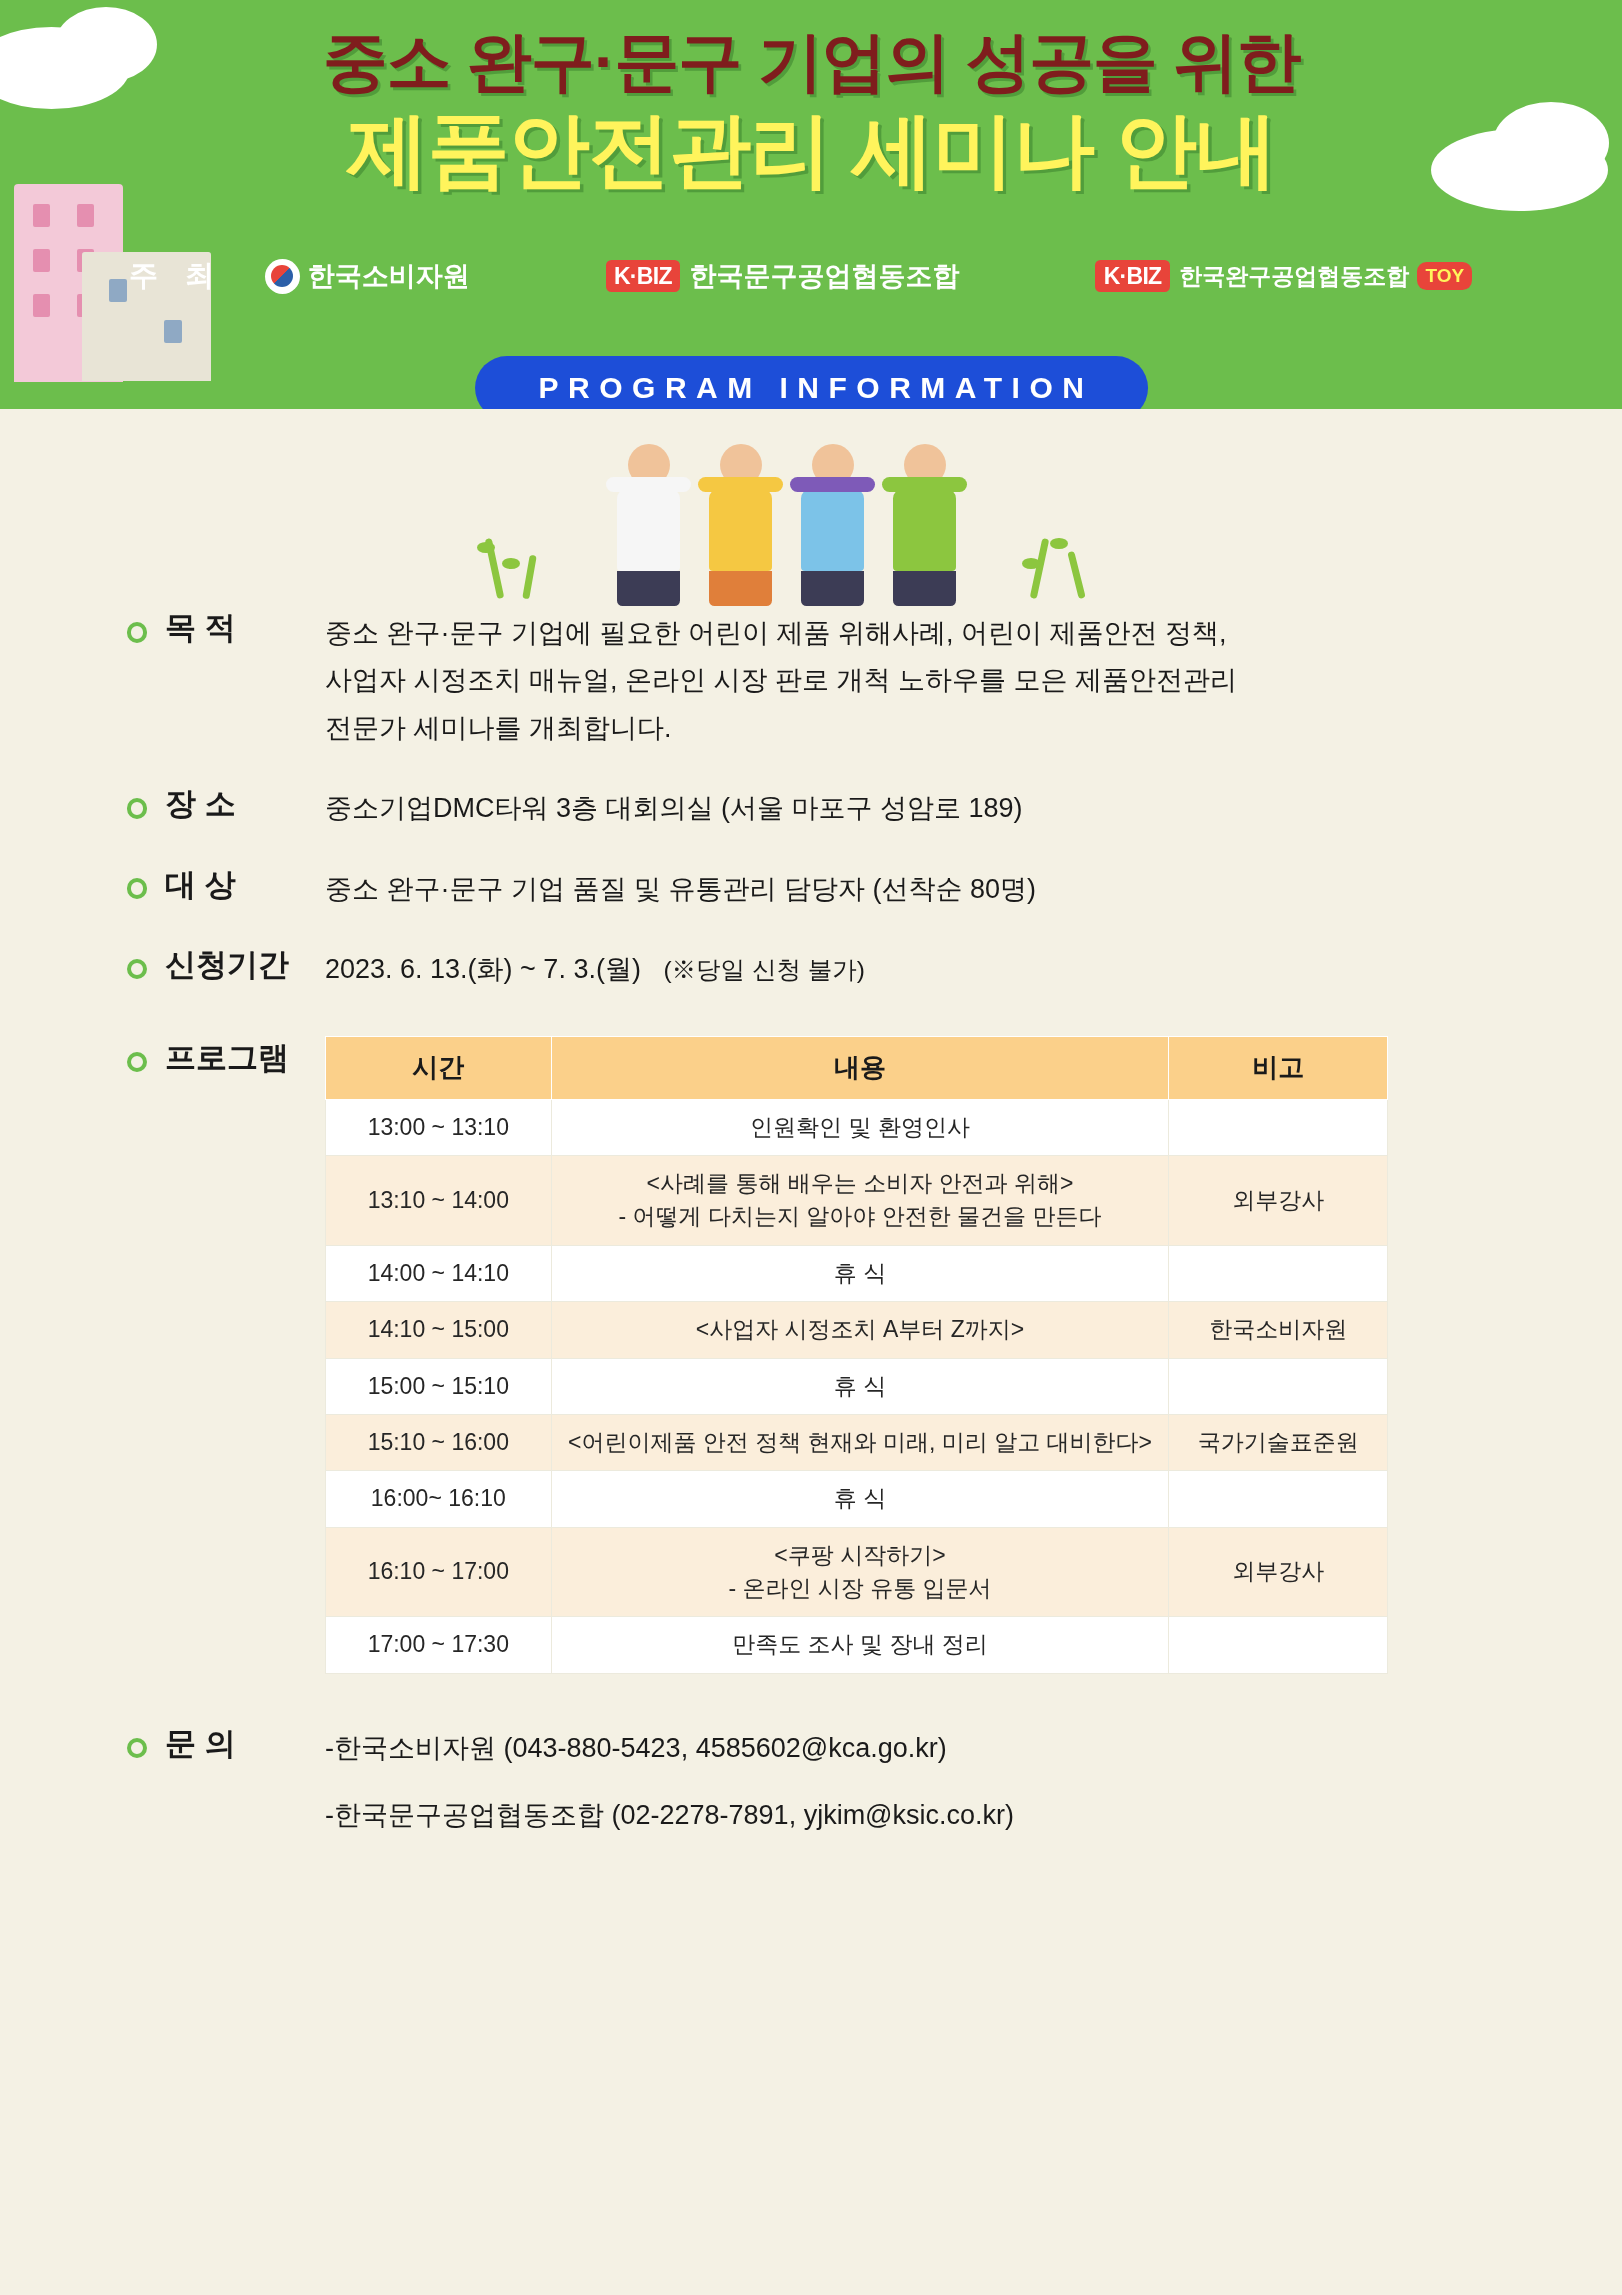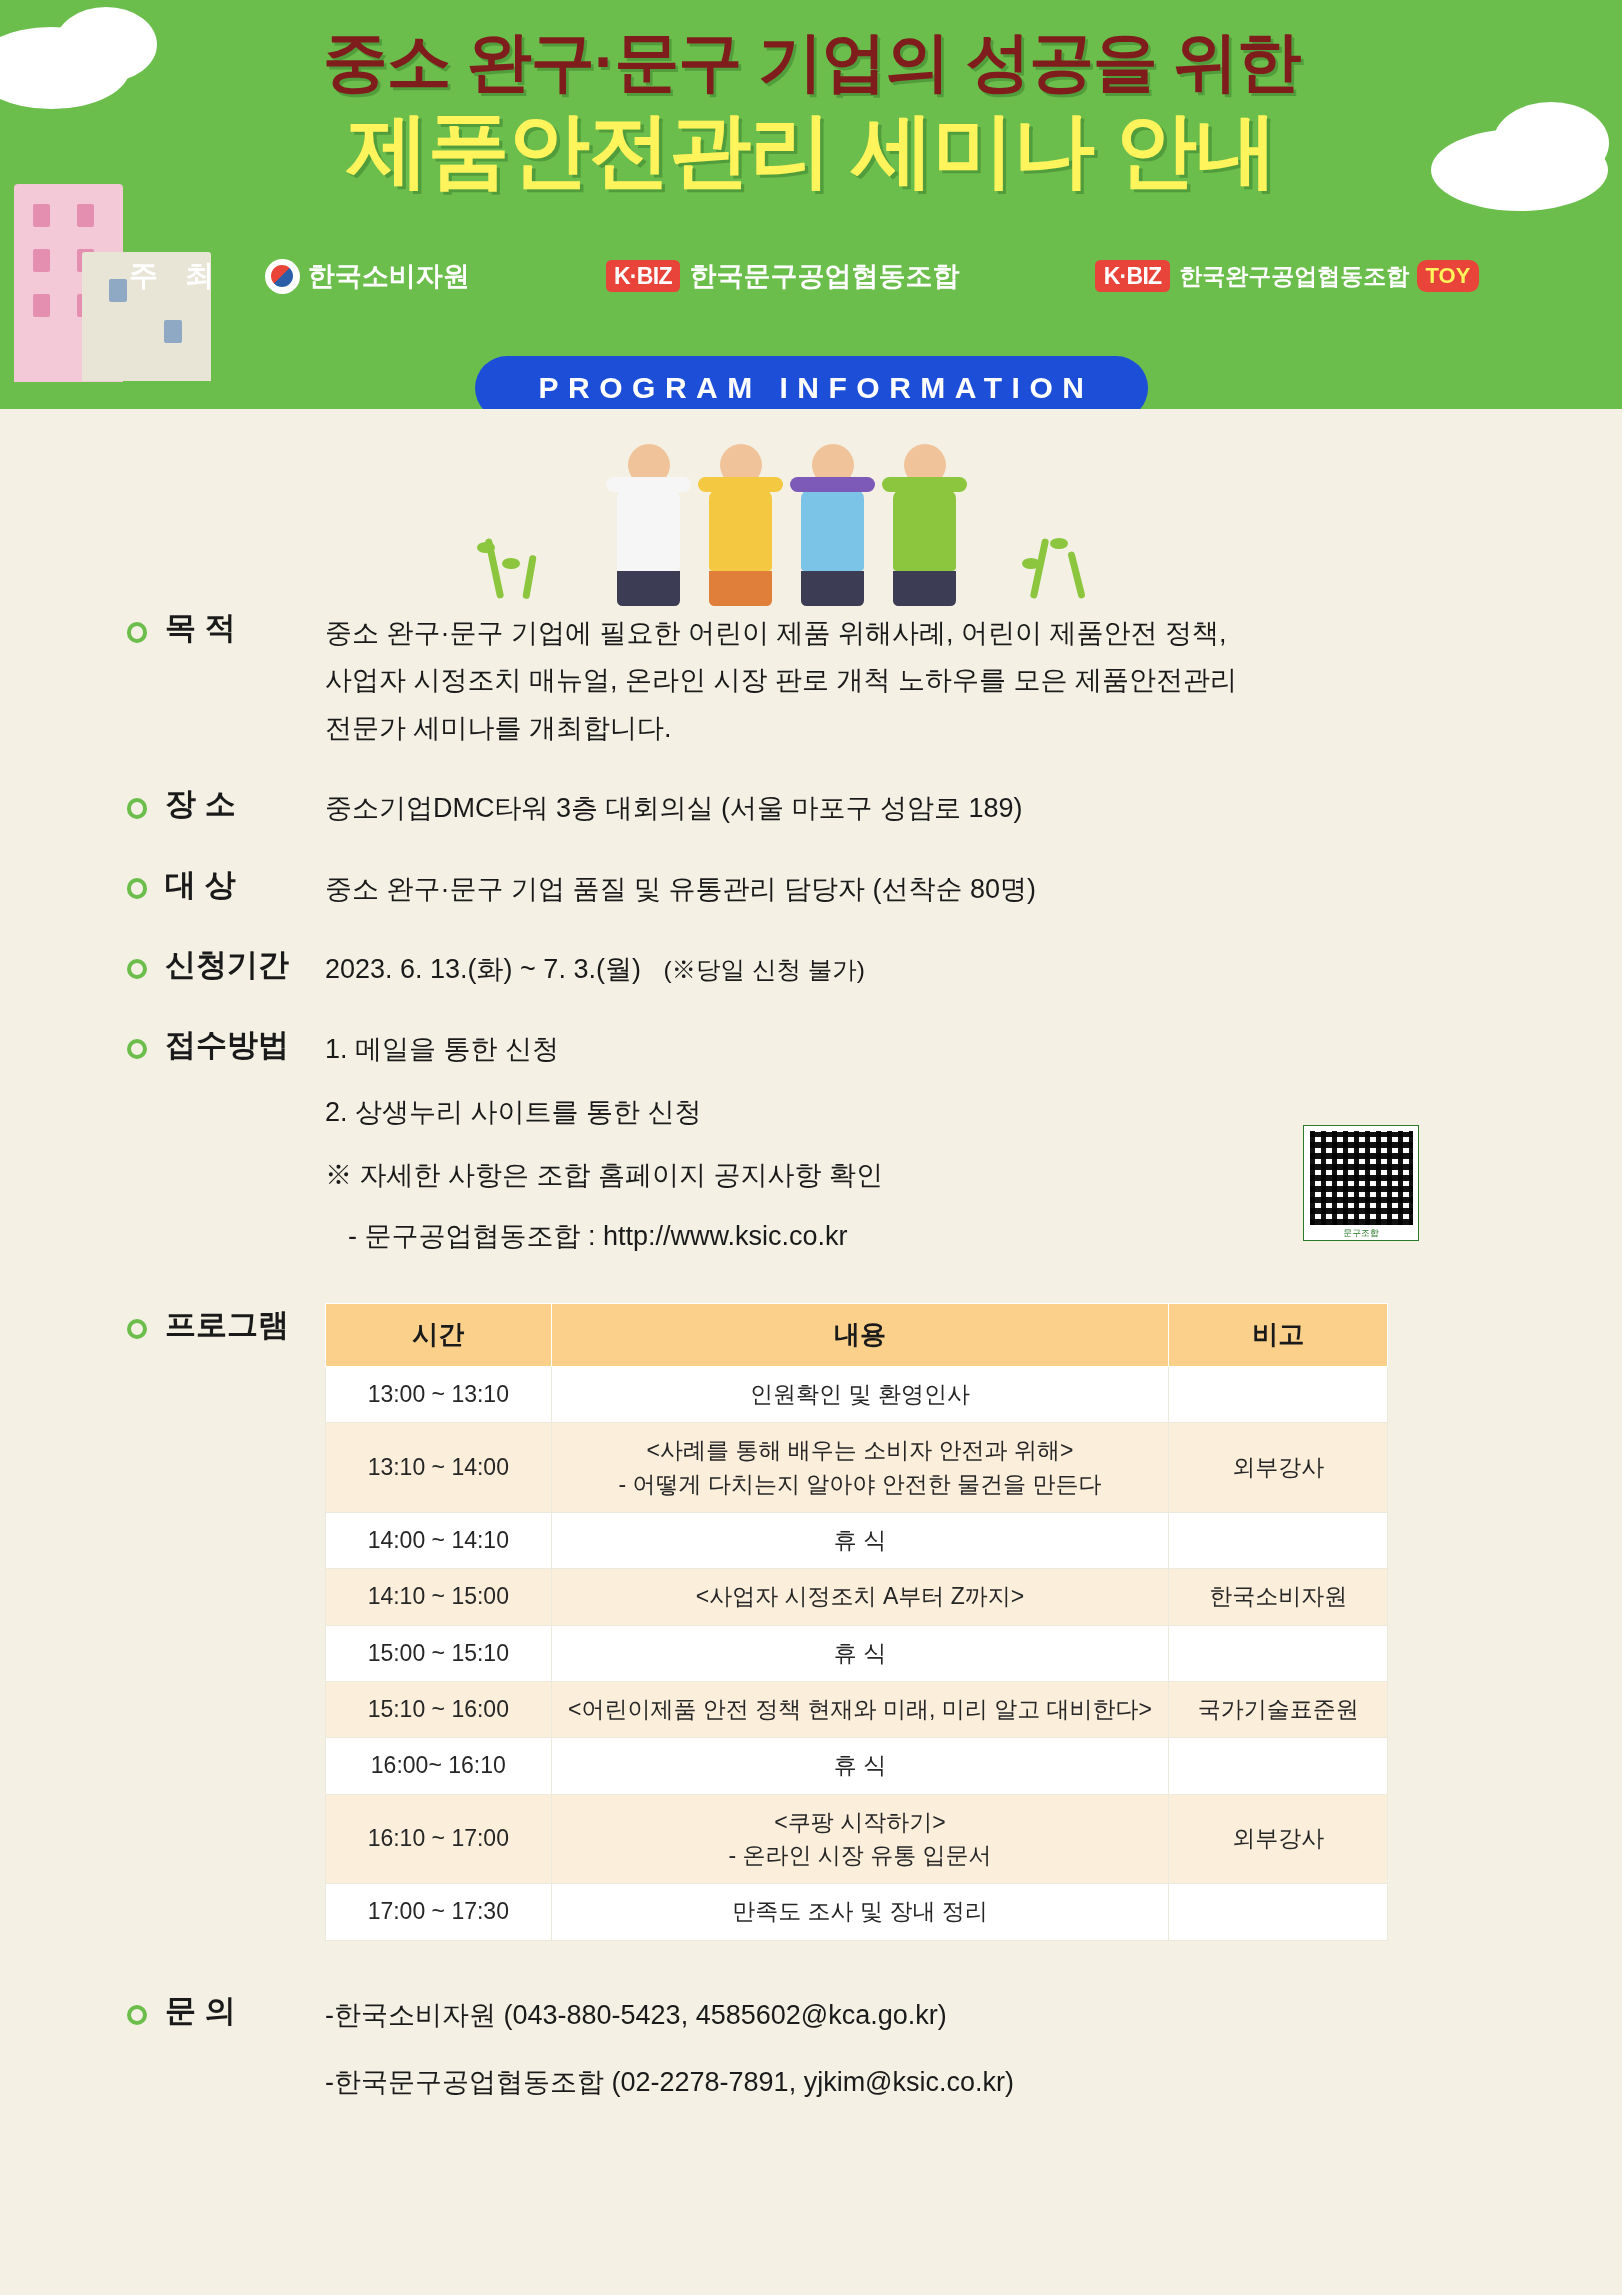--- a/index.html
+++ b/index.html
@@ -131,21 +131,21 @@
     font-size:23px; font-weight:bold;
     padding:2.7px 8.2px; border-radius:5.5px;
     margin-right:9.5px; letter-spacing:-0.7px;
     display:inline-block;
   }
   .kbiz-text { color:#ffffff; font-size:27px; font-weight:bold; }
   .kbiz-text-sm { color:#ffffff; font-size:23px; font-weight:bold; }
   .toy-mark {
     display:inline-block; margin-left:8.2px;
     background:#e8443a; color:#fff45c;
-    font-size:22px; font-weight:bold;
+    font-size:19px; font-weight:bold;
     border-radius:9.5px; padding:2.7px 8.2px;
   }
 
   
   .pill {
     position: absolute;
     left: 50%;
     transform: translateX(-50%);
     top: 356px;
     background: #1d4ed8;
@@ -435,36 +435,20 @@
       <div class="row-label">
         <span class="bullet"></span>
         <span class="label-text">신청기간</span>
       </div>
       <div class="row-value">
         <span>2023. 6. 13.(화) ~ 7. 3.(월)</span>
         &nbsp;&nbsp;<span class="small">(※당일 신청 불가)</span>
       </div>
     </div>
 
-    <div class="row" style="position:relative;">
-      <div class="row-label">
-        <span class="bullet"></span>
-        <span class="label-text">접수방법</span>
-      </div>
-      <div class="row-value">
-        <div class="apply-line">1. 메일을 통한 신청</div>
-        <div class="apply-line">2. 상생누리 사이트를 통한 신청</div>
-        <div class="apply-note">※ 자세한 사항은 조합 홈페이지 공지사항 확인</div>
-        <div class="apply-sub">- 문구공업협동조합 : http://www.ksic.co.kr</div>
-      </div>
-      <div class="qr" style="top:102px;">
-        <div class="qr-grid"></div>
-        <div class="qr-cap">문구조합</div>
-      </div>
-    </div>
 
     <div class="row table-row" style="margin-top:44px;">
       <div class="row-label">
         <span class="bullet"></span>
         <span class="label-text">프로그램</span>
       </div>
       <div style="flex:1;">
         <table class="prog-table">
           <thead>
             <tr>

